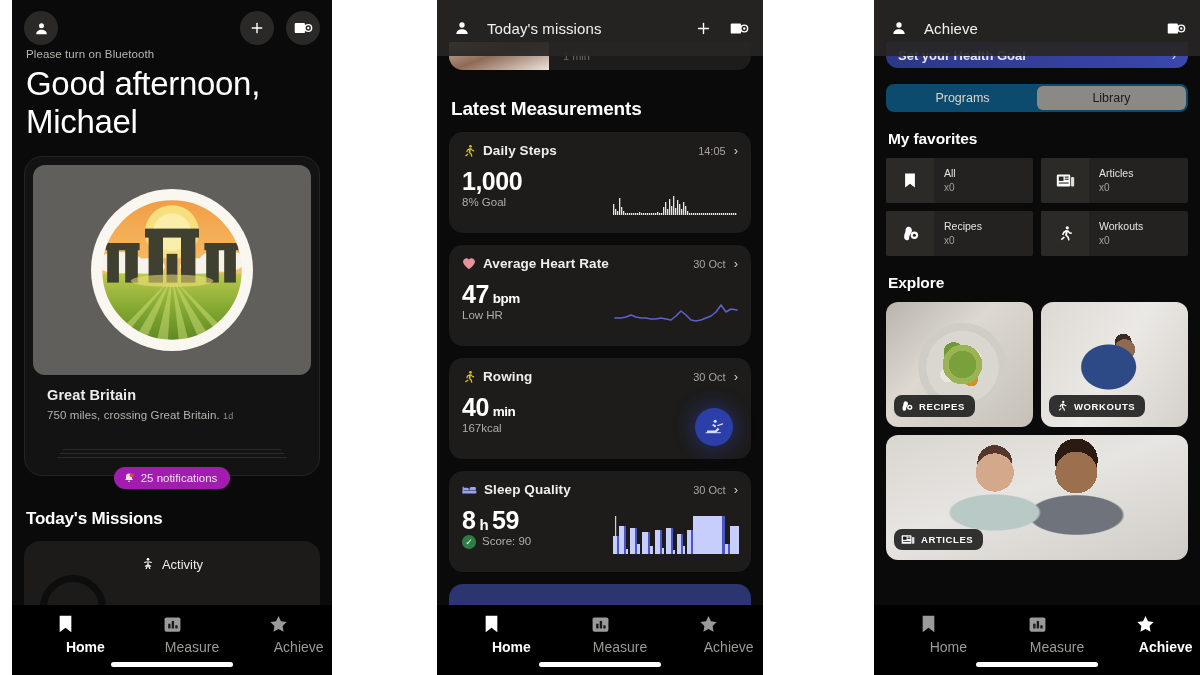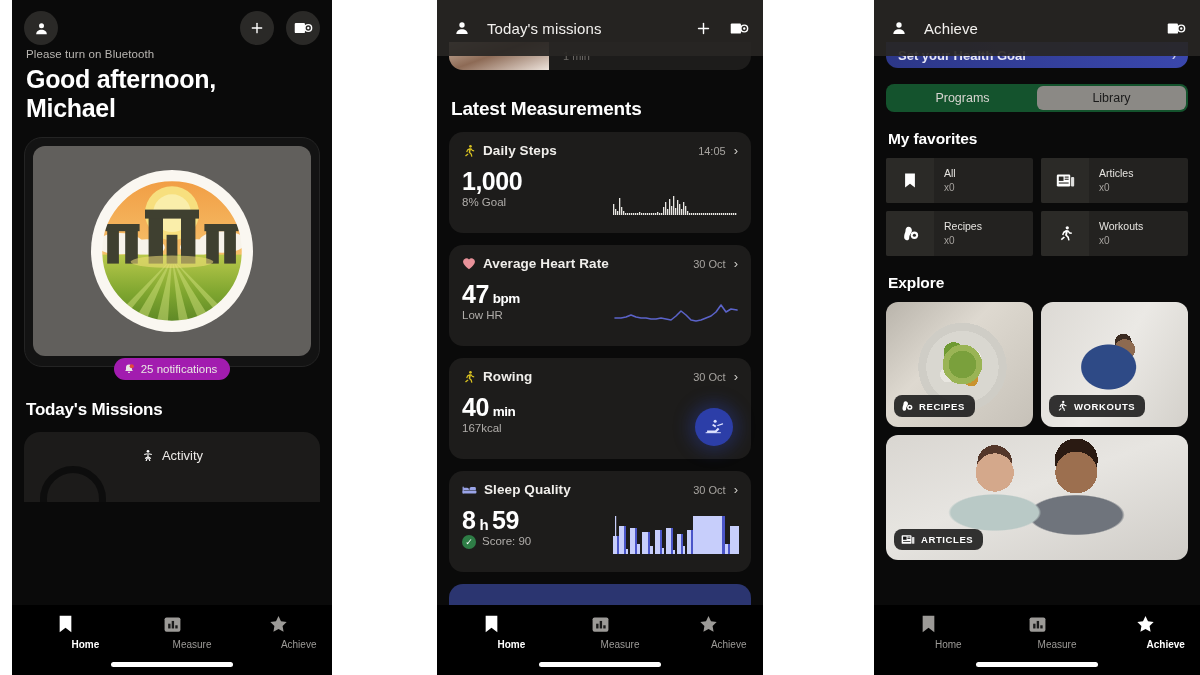--- a/index.html
+++ b/index.html
@@ -40,21 +40,21 @@
   .round-btn {
     width:34px; height:34px; border-radius:50%; background:#2a2927;
     display:flex; align-items:center; justify-content:center; flex:0 0 auto;
   }
   .plain-ico { width:24px;height:24px;display:flex;align-items:center;justify-content:center; }
 
   
   .p1-head { padding:0 14px; }
   .bt-note { font-size:11.5px; color:#b9b6b2; margin-top:48px; letter-spacing:.1px; }
   .greet {
-    font-size:25px; font-weight:700; line-height:1.16; margin-top:5px;
+    font-size:33px; font-weight:400; line-height:1.16; margin-top:5px;
     letter-spacing:-.3px; color:#ffffff;
   }
 
   .journey-card {
     margin:14px 12px 0 12px;
     background:#131313;
     border:1px solid #242424;
     border-radius:18px;
     padding:8px 8px 10px 8px;
   }
@@ -166,21 +166,21 @@
     margin:42px 12px 0 12px; height:26px;
     background:linear-gradient(90deg,#2c3788,#3a47ad);
     border-radius:0 0 12px 12px;
     display:flex; align-items:center; padding:0 12px;
     font-size:13px; font-weight:600; color:#e8e8f7;
   }
   .goal-banner .chev { margin-left:auto; color:#c9c9ee; }
 
   .segmented {
     margin:16px 12px 0 12px; height:28px;
-    background:#14532d; border-radius:8px;
+    background:#0c4a6e; border-radius:8px;
     display:flex; padding:2px;
   }
   .seg {
     flex:1; display:flex; align-items:center; justify-content:center;
     font-size:12.5px; color:#d8d5d1; border-radius:6px;
   }
   .seg.active { background:#8b8985; color:#1a1a1a; font-weight:400;}
 
   .section-title-p3 {
     font-size:15.5px; font-weight:700; color:#fff;
@@ -251,21 +251,21 @@
 
   
   .navbar {
     position:absolute; left:0; right:0; bottom:0; height:70px;
     background:#000; display:flex; align-items:flex-start; z-index:40;
     padding-top:8px;
   }
   .nav-item {
     flex:1; display:flex; flex-direction:column; align-items:center; gap:4px;
   }
-  .nav-label { font-size:10px; color:#9c9a97;margin-left:40px; }
+  .nav-label { font-size:14px; color:#9c9a97;margin-left:40px; }
   .nav-item.active .nav-label { color:#fff; font-weight:700; }
   .nav-ico { width:22px;height:22px; display:flex;align-items:center;justify-content:center;}
   .home-bar {
     position:absolute; bottom:8px; left:50%; transform:translateX(-50%);
     width:122px; height:5px; border-radius:3px; background:#fff;
   }
   svg { display:block; }
 </style>
 </head>
 <body>
@@ -349,20 +349,32 @@
               <rect x="70" y="54" width="60" height="10"></rect>
               <rect x="138" y="72" width="14" height="42"></rect>
               <rect x="158" y="76" width="13" height="38"></rect>
               <rect x="136" y="70" width="38" height="8"></rect>
               <rect x="94" y="82" width="12" height="32"></rect>
             </g>
             <ellipse cx="100" cy="112" rx="46" ry="7" fill="#f4e07a" opacity=".55"></ellipse>
           </g>
           <circle cx="100" cy="100" r="82" fill="none" stroke="#faf7f1" stroke-width="9"></circle>
         </svg>
+      </div>
+      <div class="journey-body">
+        <div class="journey-title">Great Britain</div>
+        <div class="journey-sub">
+          <span>750 miles, crossing Great Britain.</span>
+          <span class="ago">1d</span>
+        </div>
+        <div class="journey-stack">
+            <i></i>
+            <i></i>
+            <i></i>
+          </div>
       </div>
     </div>
 
     <div class="notif-pill">
       <svg width="12" height="12" viewBox="0 0 24 24">
         <path d="M12 3a6 6 0 0 0-6 6v4l-1.6 3h15.2L18 13V9a6 6 0 0 0-6-6z" fill="#e8e6e2"></path>
         <path d="M9.6 17.5a2.4 2.4 0 0 0 4.8 0z" fill="#e8e6e2"></path>
         <circle cx="17.5" cy="6.5" r="4.2" fill="#e24b3c"></circle>
       </svg>
       <span>25 notifications</span>

